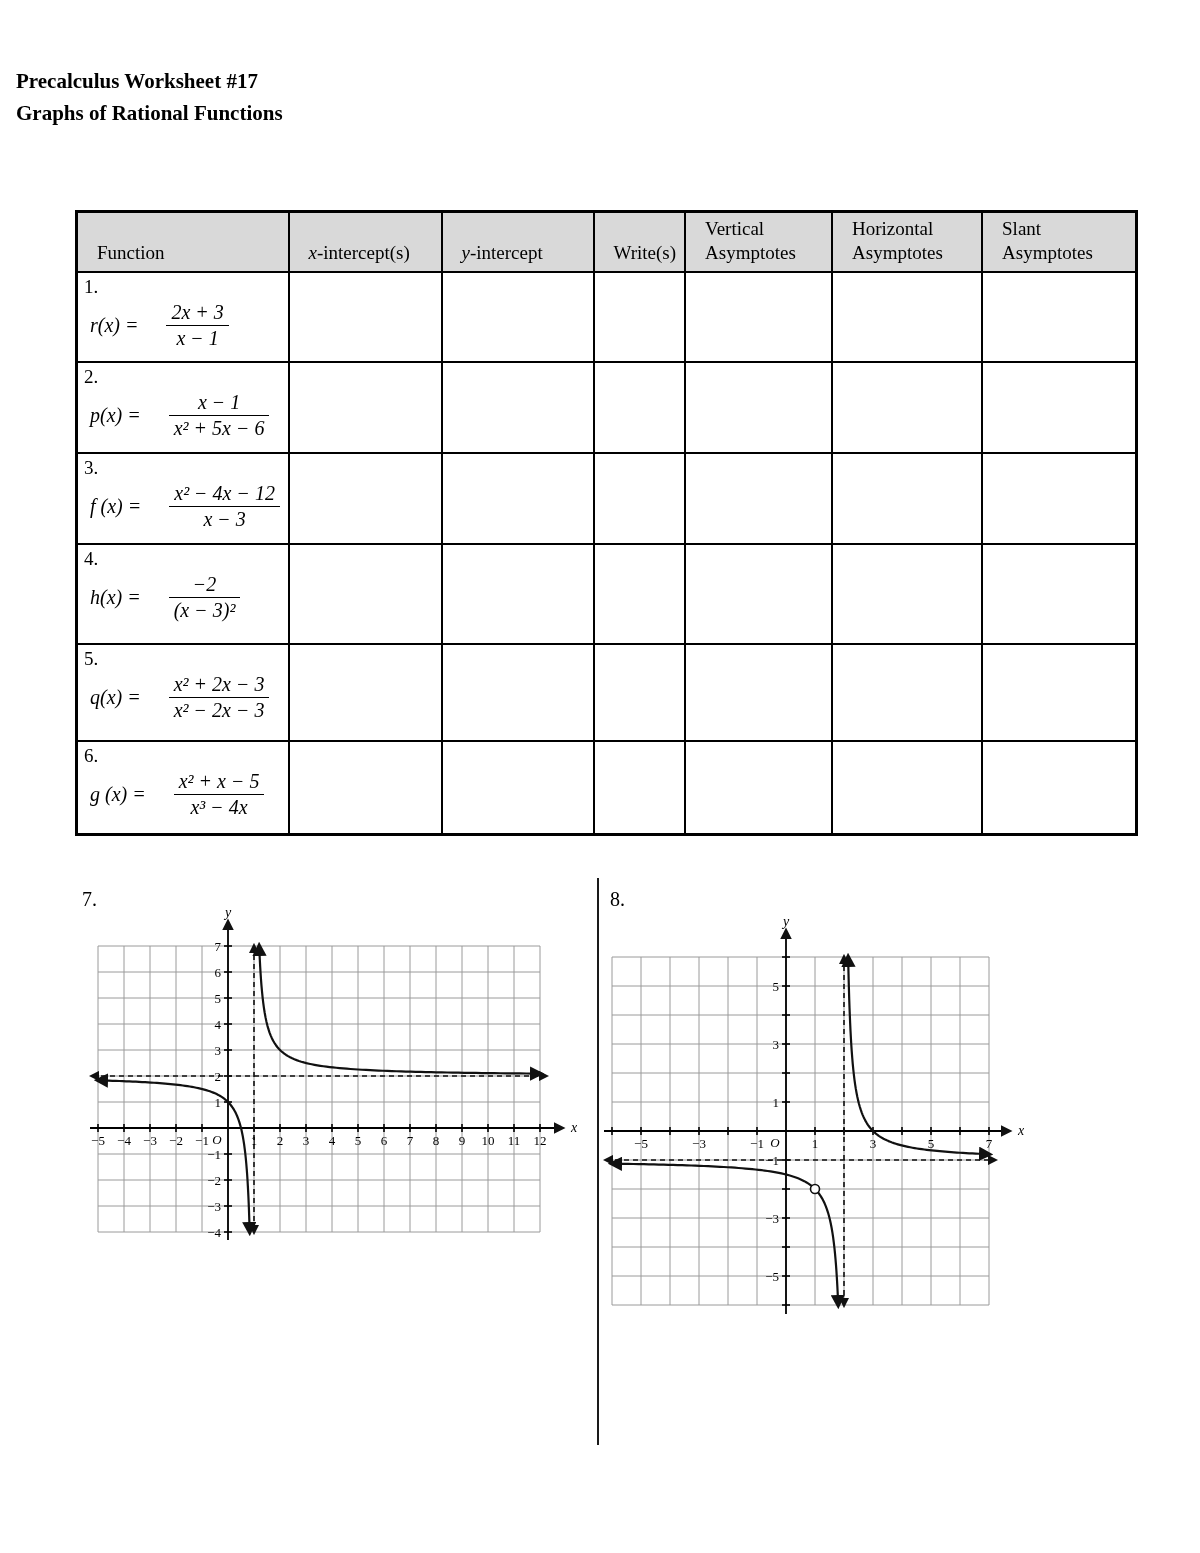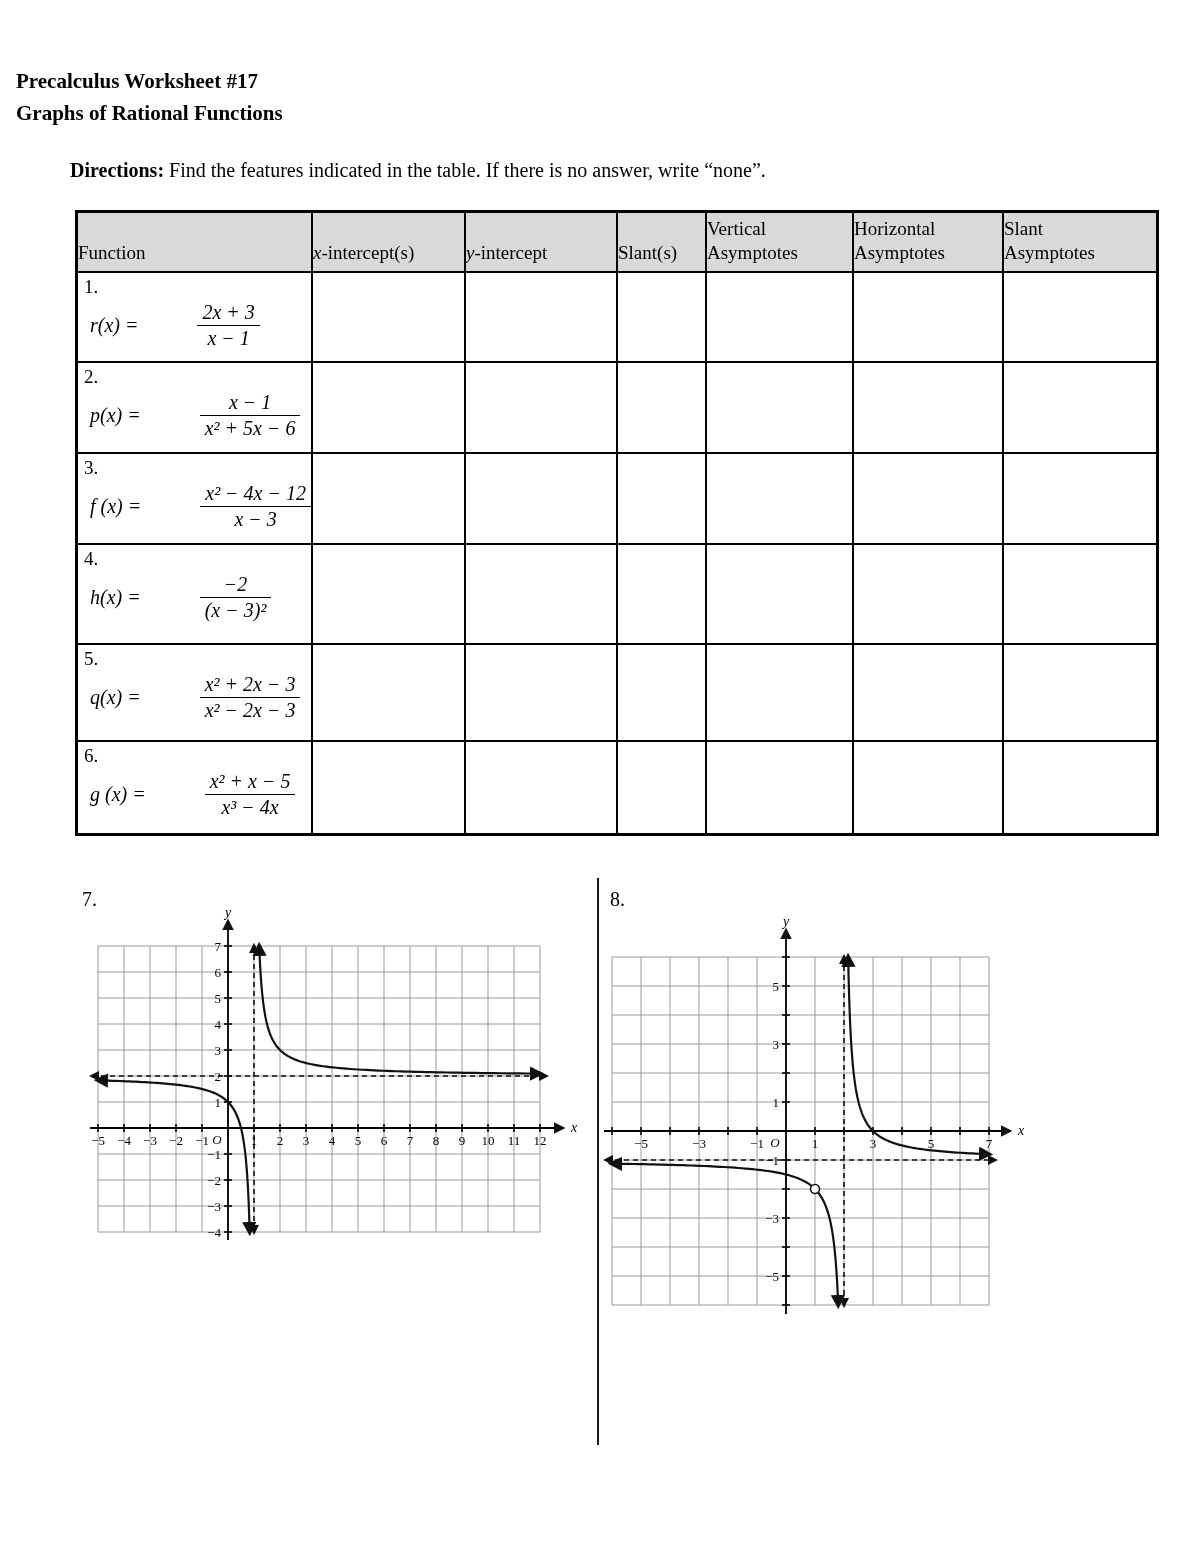--- a/index.html
+++ b/index.html
@@ -8,65 +8,64 @@
   .title-block{position:absolute;top:66px;left:0;width:100%;text-align:left;
         font-weight:bold;font-size:21px;line-height:1.5;margin-left:16px;}
   .directions{position:absolute;left:70px;font-size:20px;line-height:1.5;}
   .directions b{font-weight:bold;}
   #dir1{top:155px;width:1070px;}
   #dir2{top:855px;width:1070px;}
   table.ws{position:absolute;left:75px;top:210px;border-collapse:collapse;
         border:3px solid #000;table-layout:fixed;}
   table.ws th,table.ws td{border:2px solid #000;padding:0;}
   table.ws th{background:#d9d9d9;vertical-align:bottom;text-align:left;
-        font-weight:normal;font-size:19px;line-height:1.28;padding:4px 8px 5px 0;}
+        font-weight:normal;font-size:19px;line-height:1.28;padding:4px 8px 5px 19px;}
   td.fn-cell{vertical-align:top;}
   .row-num{font-size:19px;margin:3px 0 0 6px;}
   .formula{display:flex;align-items:center;font-style:italic;font-size:20px;margin:2px 0 0 12px;gap:20px;}
   .fname{margin-right:8px;white-space:nowrap;}
   .frac{display:inline-block;text-align:center;vertical-align:middle;}
-  .frac .num,.frac .den{display:block;padding:0 5px;line-height:1.25;white-space:nowrap;margin-left:31px;}
+  .frac .num,.frac .den{display:block;padding:0 5px;line-height:1.25;white-space:nowrap;}
   .frac .den{border-top:1.6px solid #000;}
   .prob-label{position:absolute;font-size:20px;}
   #p7-label{left:82px;top:888px;}
   #p8-label{left:610px;top:888px;}
   #divider{position:absolute;left:597px;top:878px;width:2px;height:567px;background:#1a1a1a;}
   #graph7{position:absolute;left:86px;top:906px;}
   #graph8{position:absolute;left:602px;top:915px;}
 </style>
 </head>
 <body>
 
 <div id="page">
 
   <div class="title-block">
     <div>Precalculus Worksheet #17</div>
     <div>Graphs of Rational Functions</div>
   </div>
 
   <div class="directions" id="dir1">
-    <div><b>Directions:</b><span> Find the features indicated in the table. If there is no answer, write “none”.</span></div>
   </div>
 
   <table class="ws">
     <colgroup>
       <col style="width:212px">
         <col style="width:153px">
         <col style="width:152px">
       <col style="width:89px">
         <col style="width:147px">
         <col style="width:150px">
         <col style="width:154px">
     </colgroup>
     <tbody>
         <tr style="height:58px">
       <th><span>Function</span></th>
       <th><i>x</i><span>-intercept(s)</span></th>
       <th><i>y</i><span>-intercept</span></th>
-      <th><span>Slant(s)</span></th>
+      <th><span>Write(s)</span></th>
       <th>
             <div>Vertical</div>
             <div>Asymptotes</div>
           </th>
       <th>
             <div>Horizontal</div>
             <div>Asymptotes</div>
           </th>
       <th>
             <div>Slant</div>

